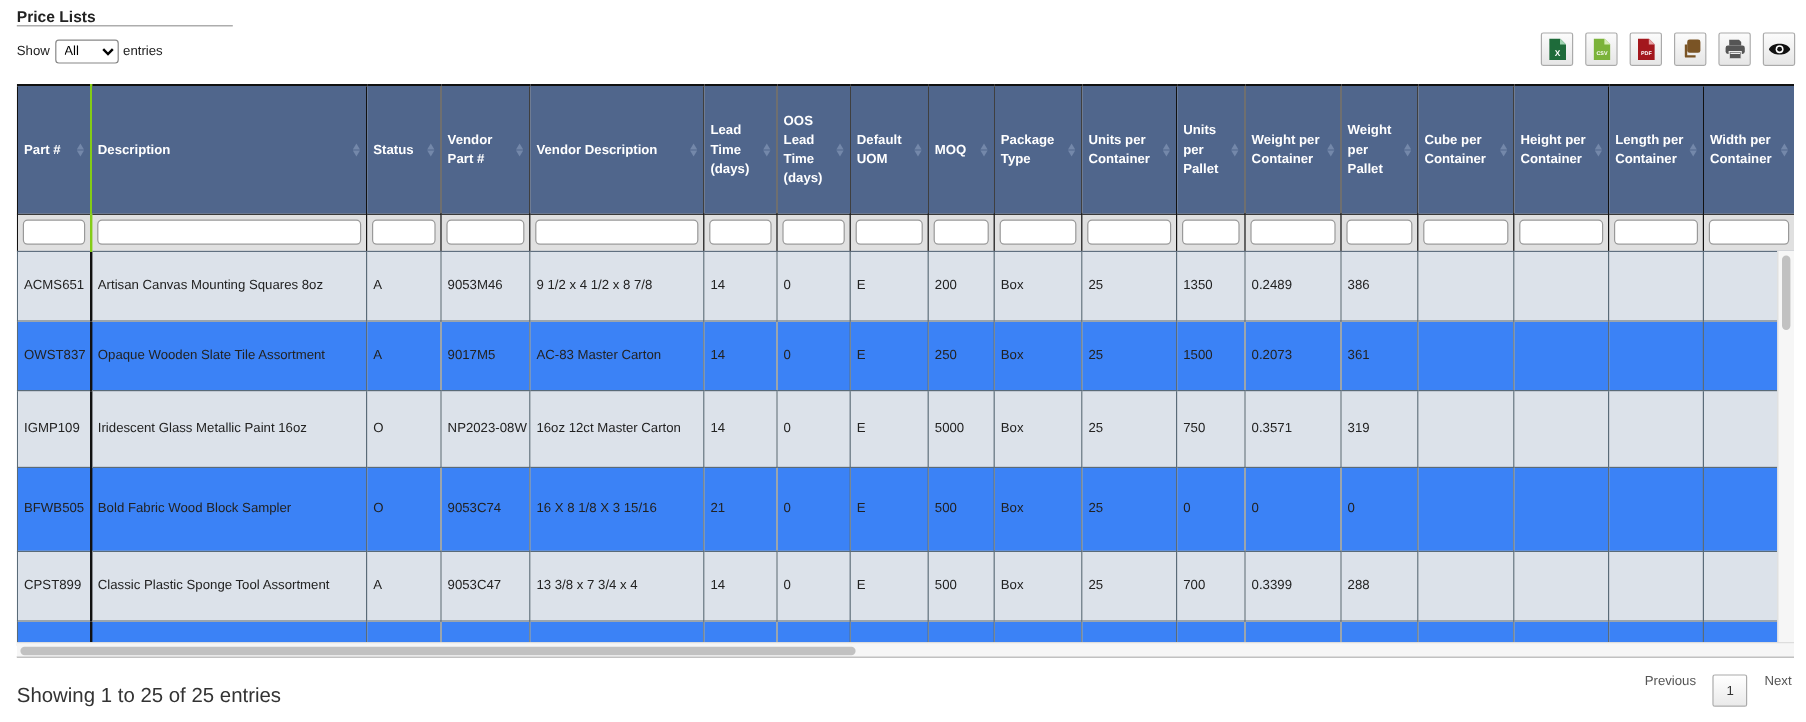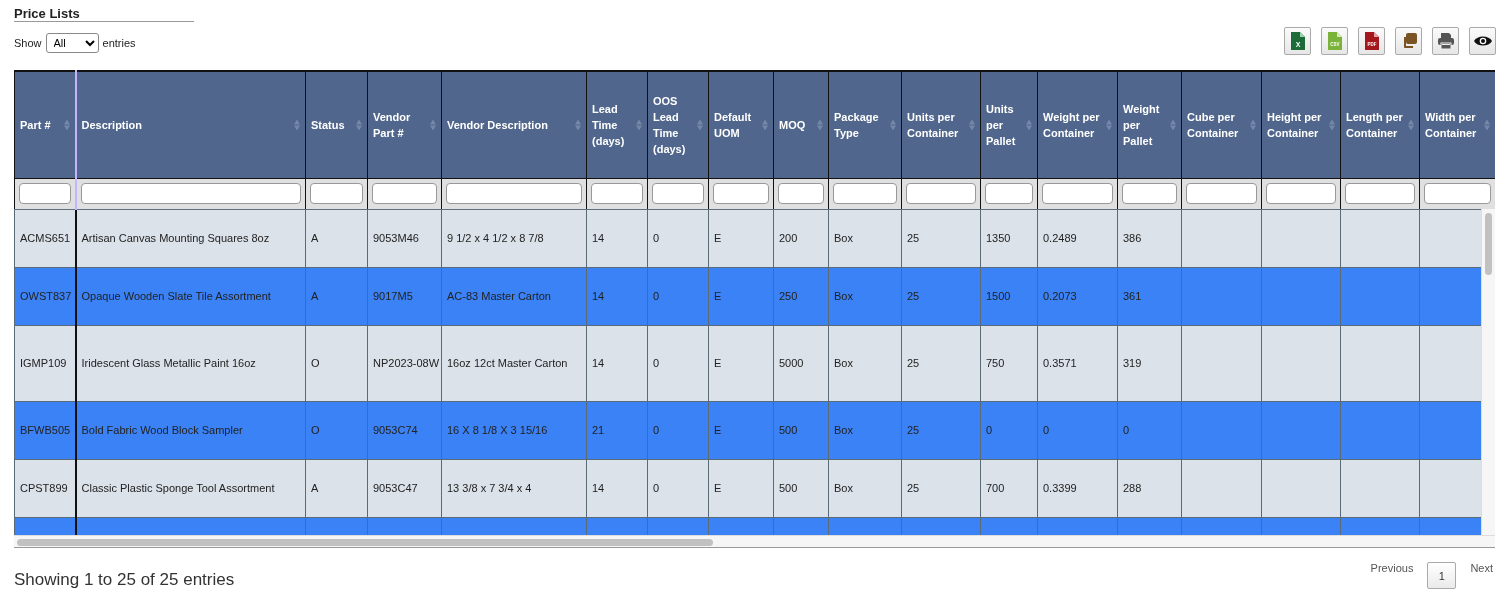--- a/index.html
+++ b/index.html
@@ -72,21 +72,21 @@
     background: #fff; font-size: 11px; padding: 0 4px;
     font-family: "Liberation Sans", sans-serif;
   }
   tbody.data td {
     border: 1px solid #5a6b78; padding: 0 5px; font-size: 11px; color: #222;
     vertical-align: middle; white-space: nowrap; overflow: hidden;
   }
   tbody.data tr.odd td { background: #dce2ea; }
   tbody.data tr.even td { background: #3b82f6; }
   tbody.data td.c0 { border-right: 2px solid #111; }
-  thead th.c0, .filter-row td.c0 { border-right: 2px solid #c4b5fd; }
+  thead th.c0, .filter-row td.c0 { border-right: 2px solid #84cc16; }
   .vscroll {
     position: absolute; left: 1467px; top: 139px; width: 14px; height: 326px;
     background: #f6f6f6; border-left: 1px solid #ddd;
   }
   .vscroll .thumb {
     position: absolute; left: 3px; top: 4px; width: 7px; height: 62px;
     border-radius: 4px; background: #c1c1c1;
   }
   .hscroll {
     position: absolute; left: 0; top: 465px; width: 1481px; height: 13px;
@@ -320,41 +320,41 @@
           <td>Box</td>
           <td>25</td>
           <td>1500</td>
           <td>0.2073</td>
           <td>361</td>
           <td></td>
           <td></td>
           <td></td>
           <td></td>
         </tr>
-        <tr class="odd" style="height: 76px;">
+        <tr class="odd" style="height: 64px;">
           <td class="c0">IGMP109</td>
           <td>Iridescent Glass Metallic Paint 16oz</td>
           <td>O</td>
           <td>NP2023-08W</td>
           <td>16oz 12ct Master Carton</td>
           <td>14</td>
           <td>0</td>
           <td>E</td>
           <td>5000</td>
           <td>Box</td>
           <td>25</td>
           <td>750</td>
           <td>0.3571</td>
           <td>319</td>
           <td></td>
           <td></td>
           <td></td>
           <td></td>
         </tr>
-        <tr class="even" style="height: 58px;">
+        <tr class="even" style="height: 70px;">
           <td class="c0">BFWB505</td>
           <td>Bold Fabric Wood Block Sampler</td>
           <td>O</td>
           <td>9053C74</td>
           <td>16 X 8 1/8 X 3 15/16</td>
           <td>21</td>
           <td>0</td>
           <td>E</td>
           <td>500</td>
           <td>Box</td>

